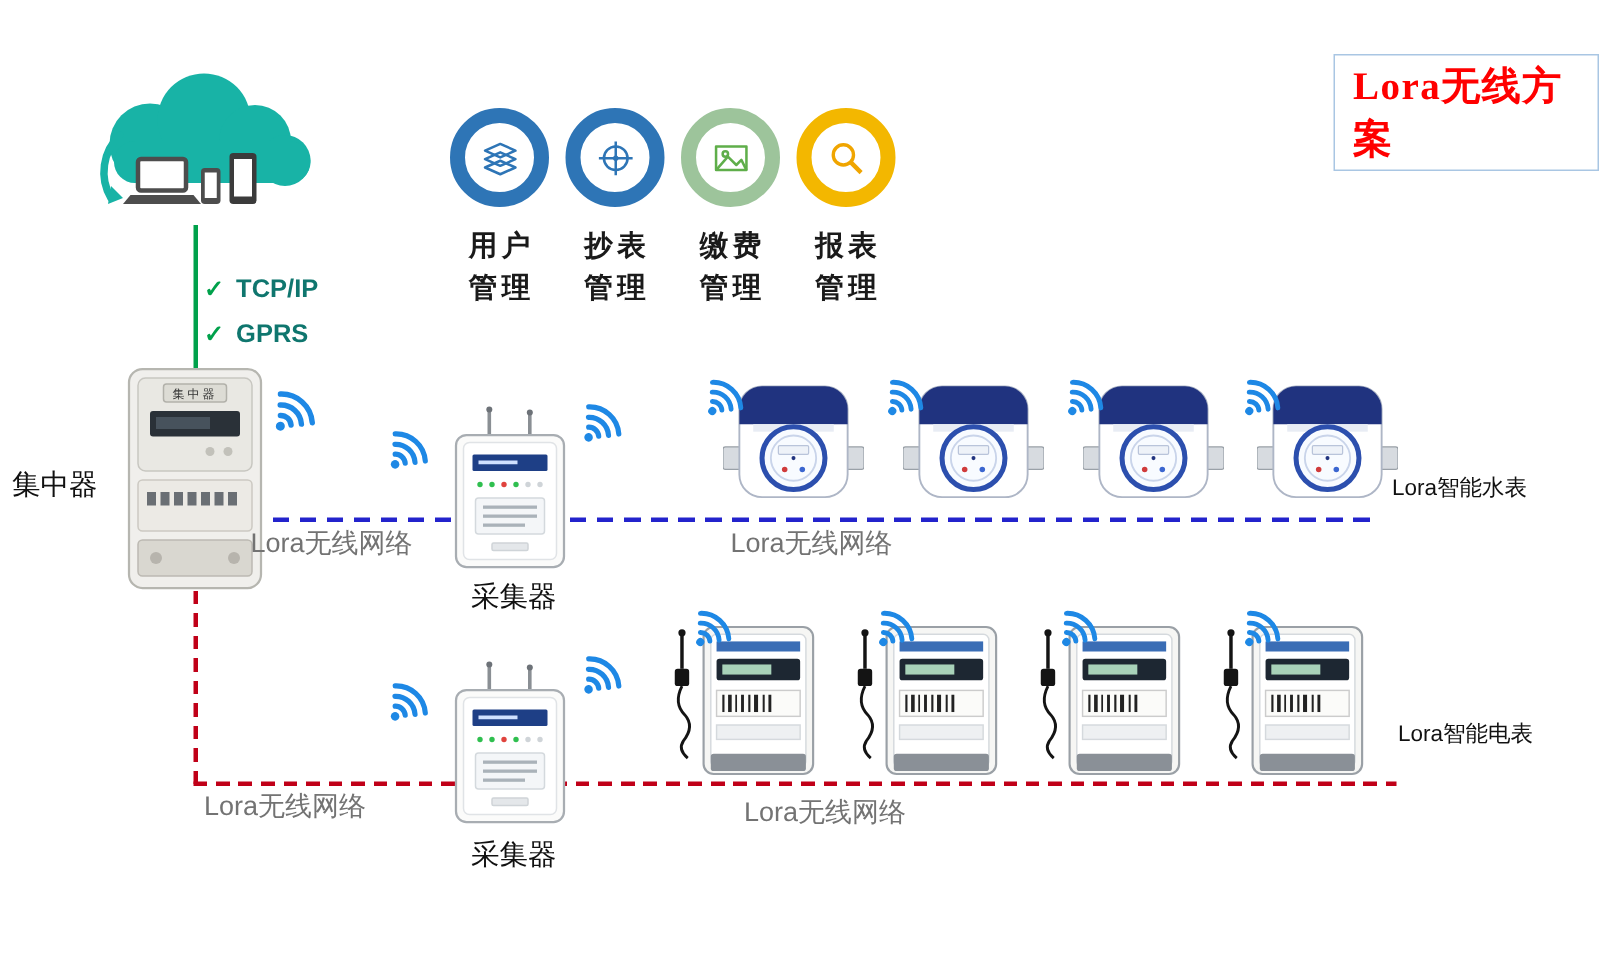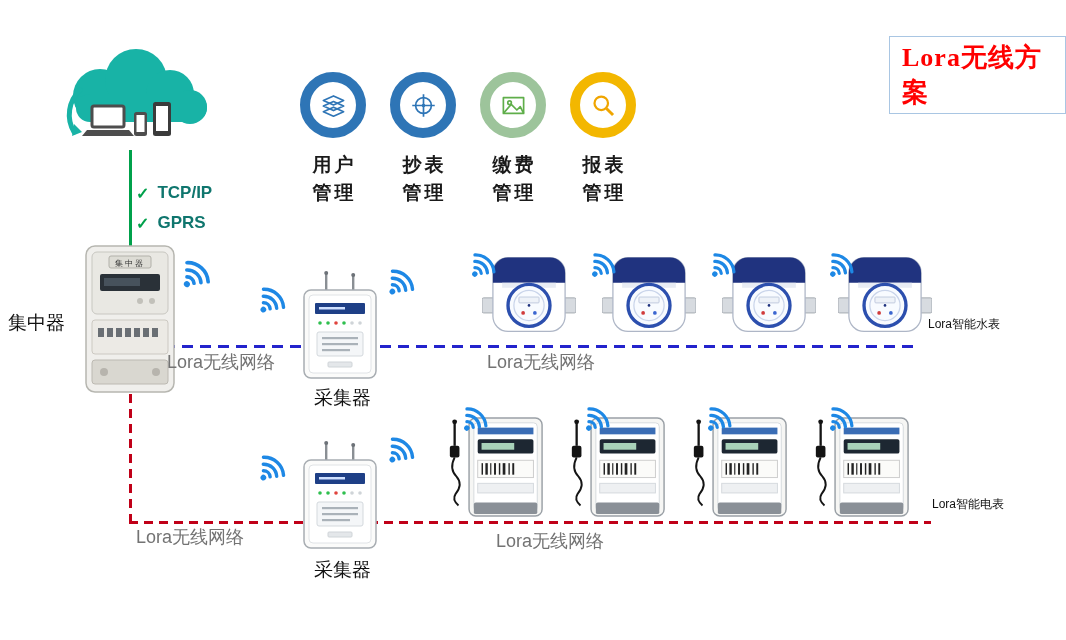--- a/index.html
+++ b/index.html
@@ -25,32 +25,32 @@
   
   .line-green{position:absolute;left:129px;top:150px;width:3px;height:96px;background:#00a14b;z-index:1;}
   .line-blue{position:absolute;left:128px;top:345px;width:788px;height:3px;z-index:1;
              background:repeating-linear-gradient(90deg,#2323cc 0 11px,transparent 11px 18px);}
   .line-red-v{position:absolute;left:129px;top:394px;width:3px;height:130px;z-index:1;
              background:repeating-linear-gradient(180deg,#c00018 0 9px,transparent 9px 15px);}
   .line-red-h{position:absolute;left:129px;top:521px;width:802px;height:3px;z-index:1;
              background:repeating-linear-gradient(90deg,#c00018 0 9px,transparent 9px 15px);}
 
   
-  .features{position:absolute;left:300px;top:72px;display:flex;gap:24px;z-index:3;}
+  .features{position:absolute;left:300px;top:72px;display:flex;gap:11px;z-index:3;}
   .feature{width:66px;display:flex;flex-direction:column;align-items:center;}
   .ring{box-sizing:border-box;width:66px;height:66px;border:10px solid #2e75b6;border-radius:50%;
         background:#fff;display:flex;align-items:center;justify-content:center;}
   .fic{width:27px;height:27px;}
   .flabel{margin-top:13px;font-size:19px;font-weight:bold;text-align:center;
           line-height:1.45;letter-spacing:3px;padding-left:3px;color:#1a1a1a;}
 
   .net-label{position:absolute;z-index:3;color:#737373;font-size:18px;}
 
   .lbl-19{font-size:19px;}
-  .lbl-17{font-size:12px;}
+  .lbl-17{font-size:15px;}
 
   .wifi{position:absolute;z-index:3;transform:rotate(42deg);}
 </style>
 </head>
 <body>
 
 <div id="stage">
 
   <svg width="0" height="0" style="position:absolute" aria-hidden="true">
     <defs>
@@ -309,21 +309,21 @@
     </svg>
   <svg class="dev" style="left:568px;top:416px" width="98" height="102">
       <use href="#sym-elec"></use>
     </svg>
   <svg class="dev" style="left:690px;top:416px" width="98" height="102">
       <use href="#sym-elec"></use>
     </svg>
   <svg class="dev" style="left:812px;top:416px" width="98" height="102">
       <use href="#sym-elec"></use>
     </svg>
-  <div class="lbl lbl-17" style="left:932px;top:496px">Lora智能电表</div>
+  <div class="lbl lbl-17" style="left:932px;top:480px">Lora智能电表</div>
 
   <svg class="wifi" style="left:177px;top:255px" width="38" height="38">
       <use href="#sym-wifi"></use>
     </svg>
   <svg class="wifi" style="left:254px;top:282px" width="36" height="36">
       <use href="#sym-wifi"></use>
     </svg>
   <svg class="wifi" style="left:383px;top:264px" width="36" height="36">
       <use href="#sym-wifi"></use>
     </svg>

